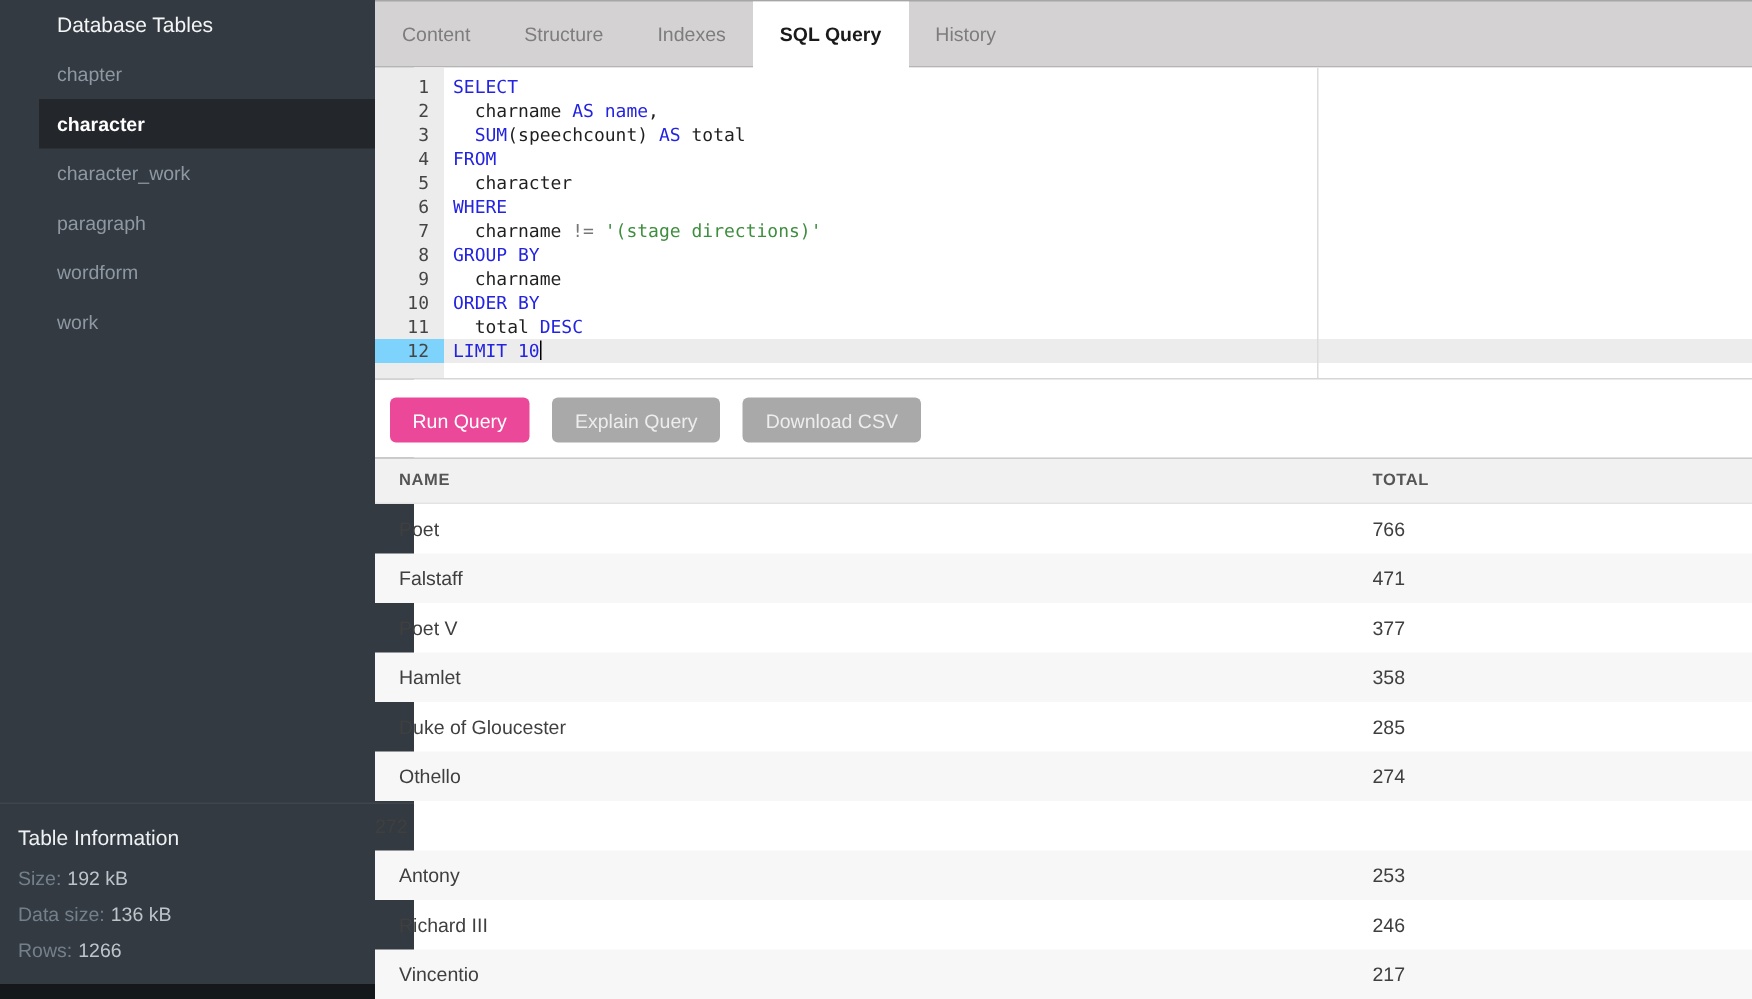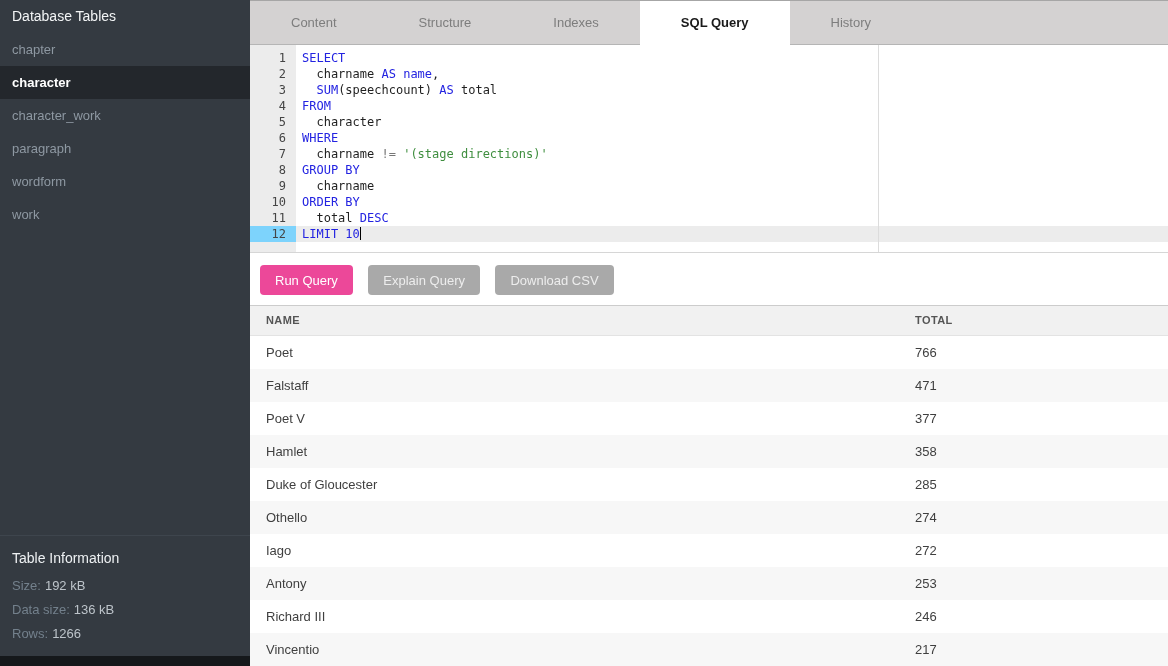--- a/index.html
+++ b/index.html
@@ -6,20 +6,21 @@
   .app {
     position:relative; width:1168px; height:666px; overflow:hidden;
     font-family:"Liberation Sans", sans-serif; background:#fff;
     -webkit-font-smoothing:antialiased;
   }
 
   
   .sidebar {
     position:absolute; left:0; top:0; width:250px; height:666px;
     background:#343a41;
+    padding-left:26px;
   }
   .sb-header {
     height:33px; line-height:33px; padding-left:12px;
     color:#f3f5f6; font-size:14px;
   }
   .sb-item {
     height:33px; line-height:33px; padding-left:12px;
     color:#8e98a2; font-size:13px; cursor:pointer; white-space:nowrap;
   }
   .sb-item.selected { background:#23272c; color:#ffffff; font-weight:bold; }
@@ -40,21 +41,21 @@
   .tabbar {
     position:relative; height:45px; background:#d4d2d2;
     border-top:1px solid #a6a6a6; box-sizing:border-box;
     display:flex; align-items:stretch;
   }
   .tabbar::after {
     content:""; position:absolute; left:0; right:0; bottom:0; height:1px;
     background:#b5b5b5; z-index:0;
   }
   .tab {
-    position:relative; z-index:1; padding:0 41px; line-height:44px; height:56px;
+    position:relative; z-index:1; padding:0 18px; line-height:44px; height:56px;
     font-size:13px; color:#7d7d7d; cursor:pointer; white-space:nowrap;
   }
   .tab.active { background:#ffffff; color:#1a1a1a; font-weight:bold; }
 
   
   .editor {
     position:relative; height:208px; background:#fff;
     border-bottom:1px solid #d6d6d6; box-sizing:border-box;
     font-family:"DejaVu Sans Mono", monospace; font-size:12px; overflow:hidden;
     cursor:text;
@@ -216,21 +217,20 @@
           </div>
           <div class="row">
             <div class="cell-name">Duke of Gloucester</div>
             <div class="cell-total">285</div>
           </div>
           <div class="row">
             <div class="cell-name">Othello</div>
             <div class="cell-total">274</div>
           </div>
           <div class="row">
-            <div class="cell-name">Iago</div>
             <div class="cell-total">272</div>
           </div>
           <div class="row">
             <div class="cell-name">Antony</div>
             <div class="cell-total">253</div>
           </div>
           <div class="row">
             <div class="cell-name">Richard III</div>
             <div class="cell-total">246</div>
           </div>

